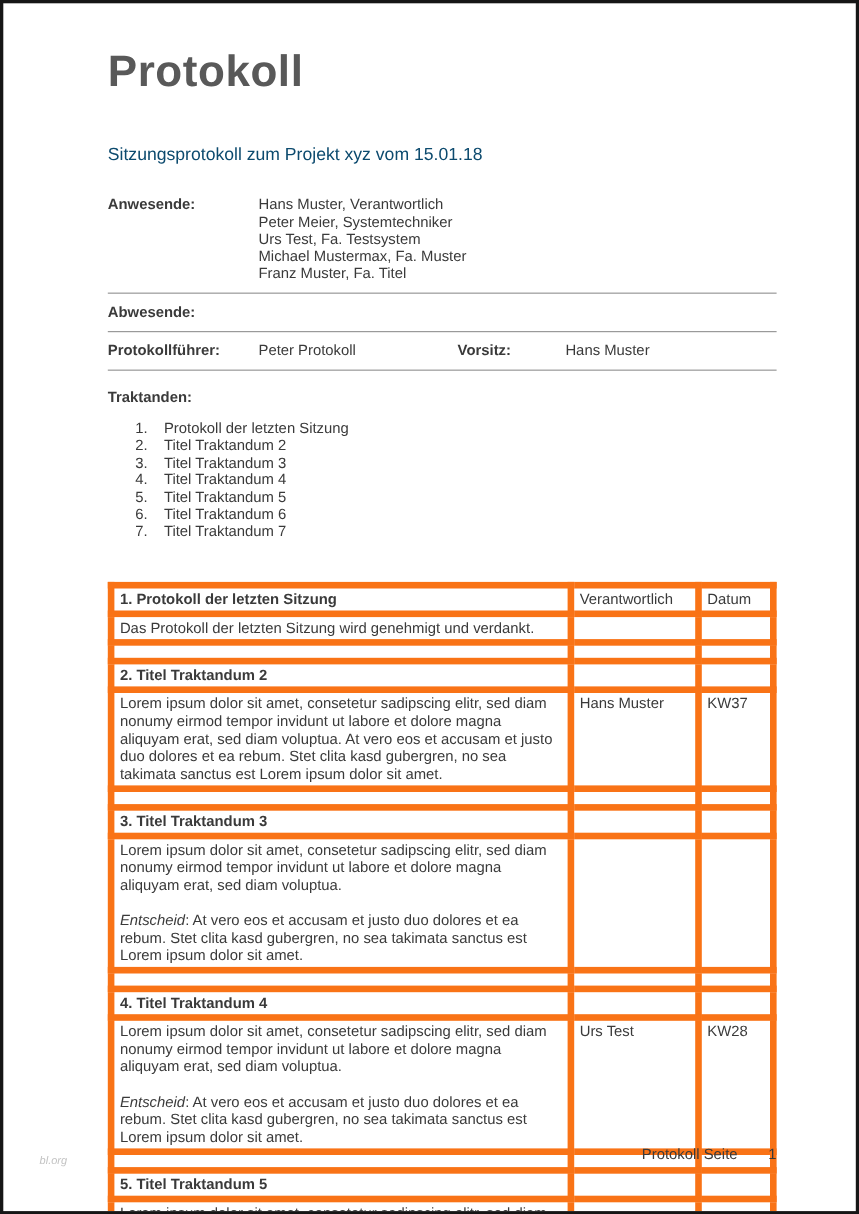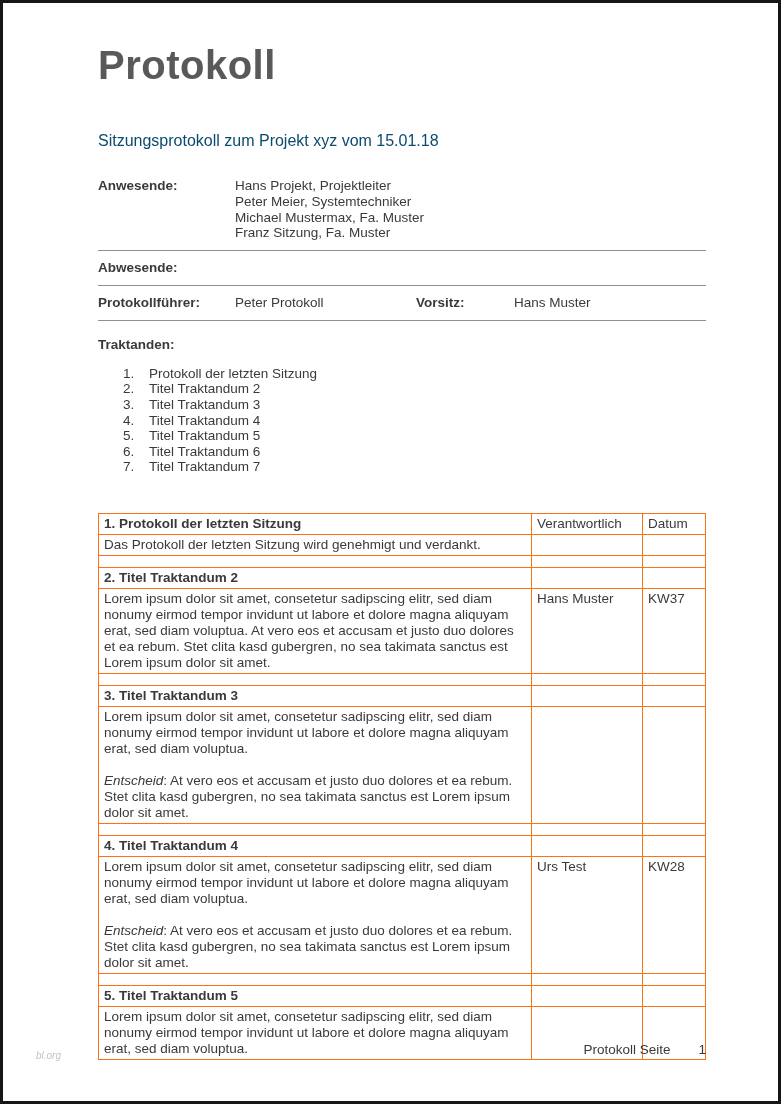--- a/index.html
+++ b/index.html
@@ -20,21 +20,21 @@
   .pk-row{display:flex;font-size:13.5px;}
   .pk-row .l1{width:137px;font-weight:bold;flex:none;}
   .pk-row .v1{width:133px;flex:none;}
   .pk-row .l2{width:98px;font-weight:bold;flex:none;margin-left:48px;}
   .traktanden{margin-top:16px;font-size:13.5px;}
   .trak-label{font-weight:bold;}
   .trak-list{margin-top:14px;line-height:15.6px;}
   .trak-item{display:flex;}
   .trak-item .num{width:26px;margin-left:25px;flex:none;}
   .protokoll-table{margin-top:38px;width:100%;border-collapse:collapse;font-size:13.5px;table-layout:fixed;}
-  .protokoll-table td{border:1px solid #f97316;vertical-align:top;padding:2px 5px;line-height:16px;}
+  .protokoll-table td{border:6px solid #f97316;vertical-align:top;padding:2px 5px;line-height:16px;}
   .protokoll-table td.c2{width:100px;}
   .protokoll-table td.c3{width:52px;}
   .protokoll-table tr.spacer td{height:11px;padding:0 5px;}
   .protokoll-table .sec-title{font-weight:bold;}
   .protokoll-table p{margin:0;}
   .protokoll-table p.entscheid{margin-top:16px;}
   .protokoll-table em{font-style:italic;}
   .footer{position:absolute;right:72px;bottom:44px;font-size:13.5px;color:#3a3a3a;display:flex;gap:28px;align-items:center;}
   .watermark{position:absolute;left:33px;bottom:40px;font-size:10px;color:#c3c3c3;font-style:italic;}
 </style>
@@ -45,24 +45,25 @@
   <div class="content">
 
     <h1 class="doc-title">Protokoll</h1>
 
     <div class="subtitle">Sitzungsprotokoll zum Projekt xyz vom 15.01.18</div>
 
     <div class="meta">
       <div class="meta-row">
         <div class="meta-label">Anwesende:</div>
         <div class="meta-value">
-          <div>Hans Projekt, Projektleiter</div>
+          <div>Hans Muster, Verantwortlich</div>
           <div>Peter Meier, Systemtechniker</div>
+          <div>Urs Test, Fa. Testsystem</div>
           <div>Michael Mustermax, Fa. Muster</div>
-          <div>Franz Sitzung, Fa. Muster</div>
+          <div>Franz Muster, Fa. Titel</div>
         </div>
       </div>
 
       <div class="rule"></div>
 
       <div class="meta-row">
         <div class="meta-label">Abwesende:</div>
       </div>
 
       <div class="rule"></div>

